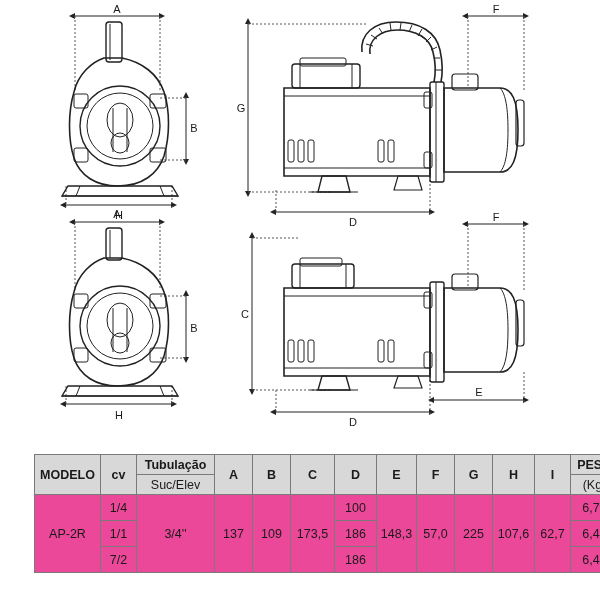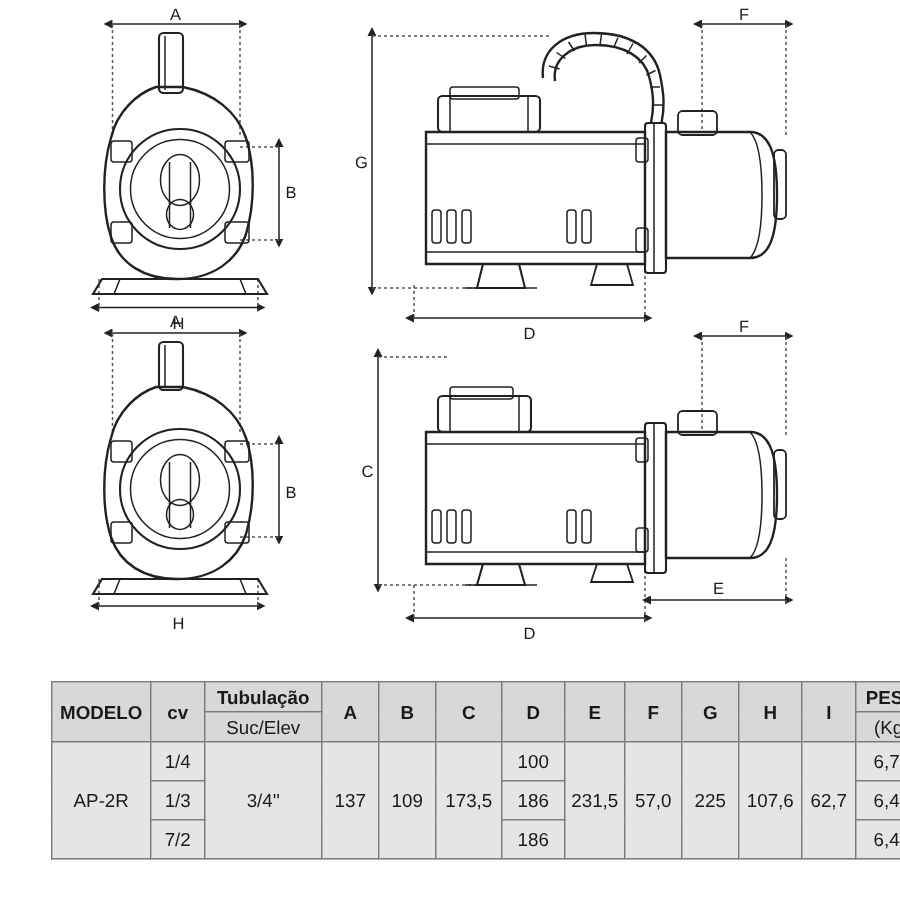--- a/index.html
+++ b/index.html
@@ -51,21 +51,21 @@
     color: #1a1a1a;
   }
   table.spec thead th {
     background: #d8d8d8;
     font-weight: bold;
     font-size: 12.5px;
     height: 19px;
   }
   table.spec tbody td {
     height: 25px;
-    background: #e5e5e5;
+    background: #ec4899;
     font-size: 12.5px;
   }
   .hdr-tub-top { height: 19px; }
   .hdr-tub-sub { height: 19px; font-weight: normal !important; font-size: 12px; }
   .col-modelo { width: 66px; }
   .col-cv     { width: 36px; }
   .col-tub    { width: 78px; }
   .col-a      { width: 38px; }
   .col-b      { width: 38px; }
   .col-c      { width: 44px; }
@@ -346,29 +346,29 @@
       </thead>
       <tbody>
         <tr>
           <td rowspan="3" class="cell-strong">AP-2R</td>
           <td>1/4</td>
           <td rowspan="3">3/4''</td>
           <td rowspan="3">137</td>
           <td rowspan="3">109</td>
           <td rowspan="3">173,5</td>
           <td>100</td>
-          <td rowspan="3">231,5</td>
+          <td rowspan="3">148,3</td>
           <td rowspan="3">57,0</td>
           <td rowspan="3">225</td>
           <td rowspan="3">107,6</td>
           <td rowspan="3">62,7</td>
           <td>6,79</td>
         </tr>
         <tr>
-          <td>1/3</td>
+          <td>1/1</td>
           <td>186</td>
           <td>6,49</td>
         </tr>
         <tr>
           <td>7/2</td>
           <td>186</td>
           <td>6,49</td>
         </tr>
       </tbody>
     </table>

